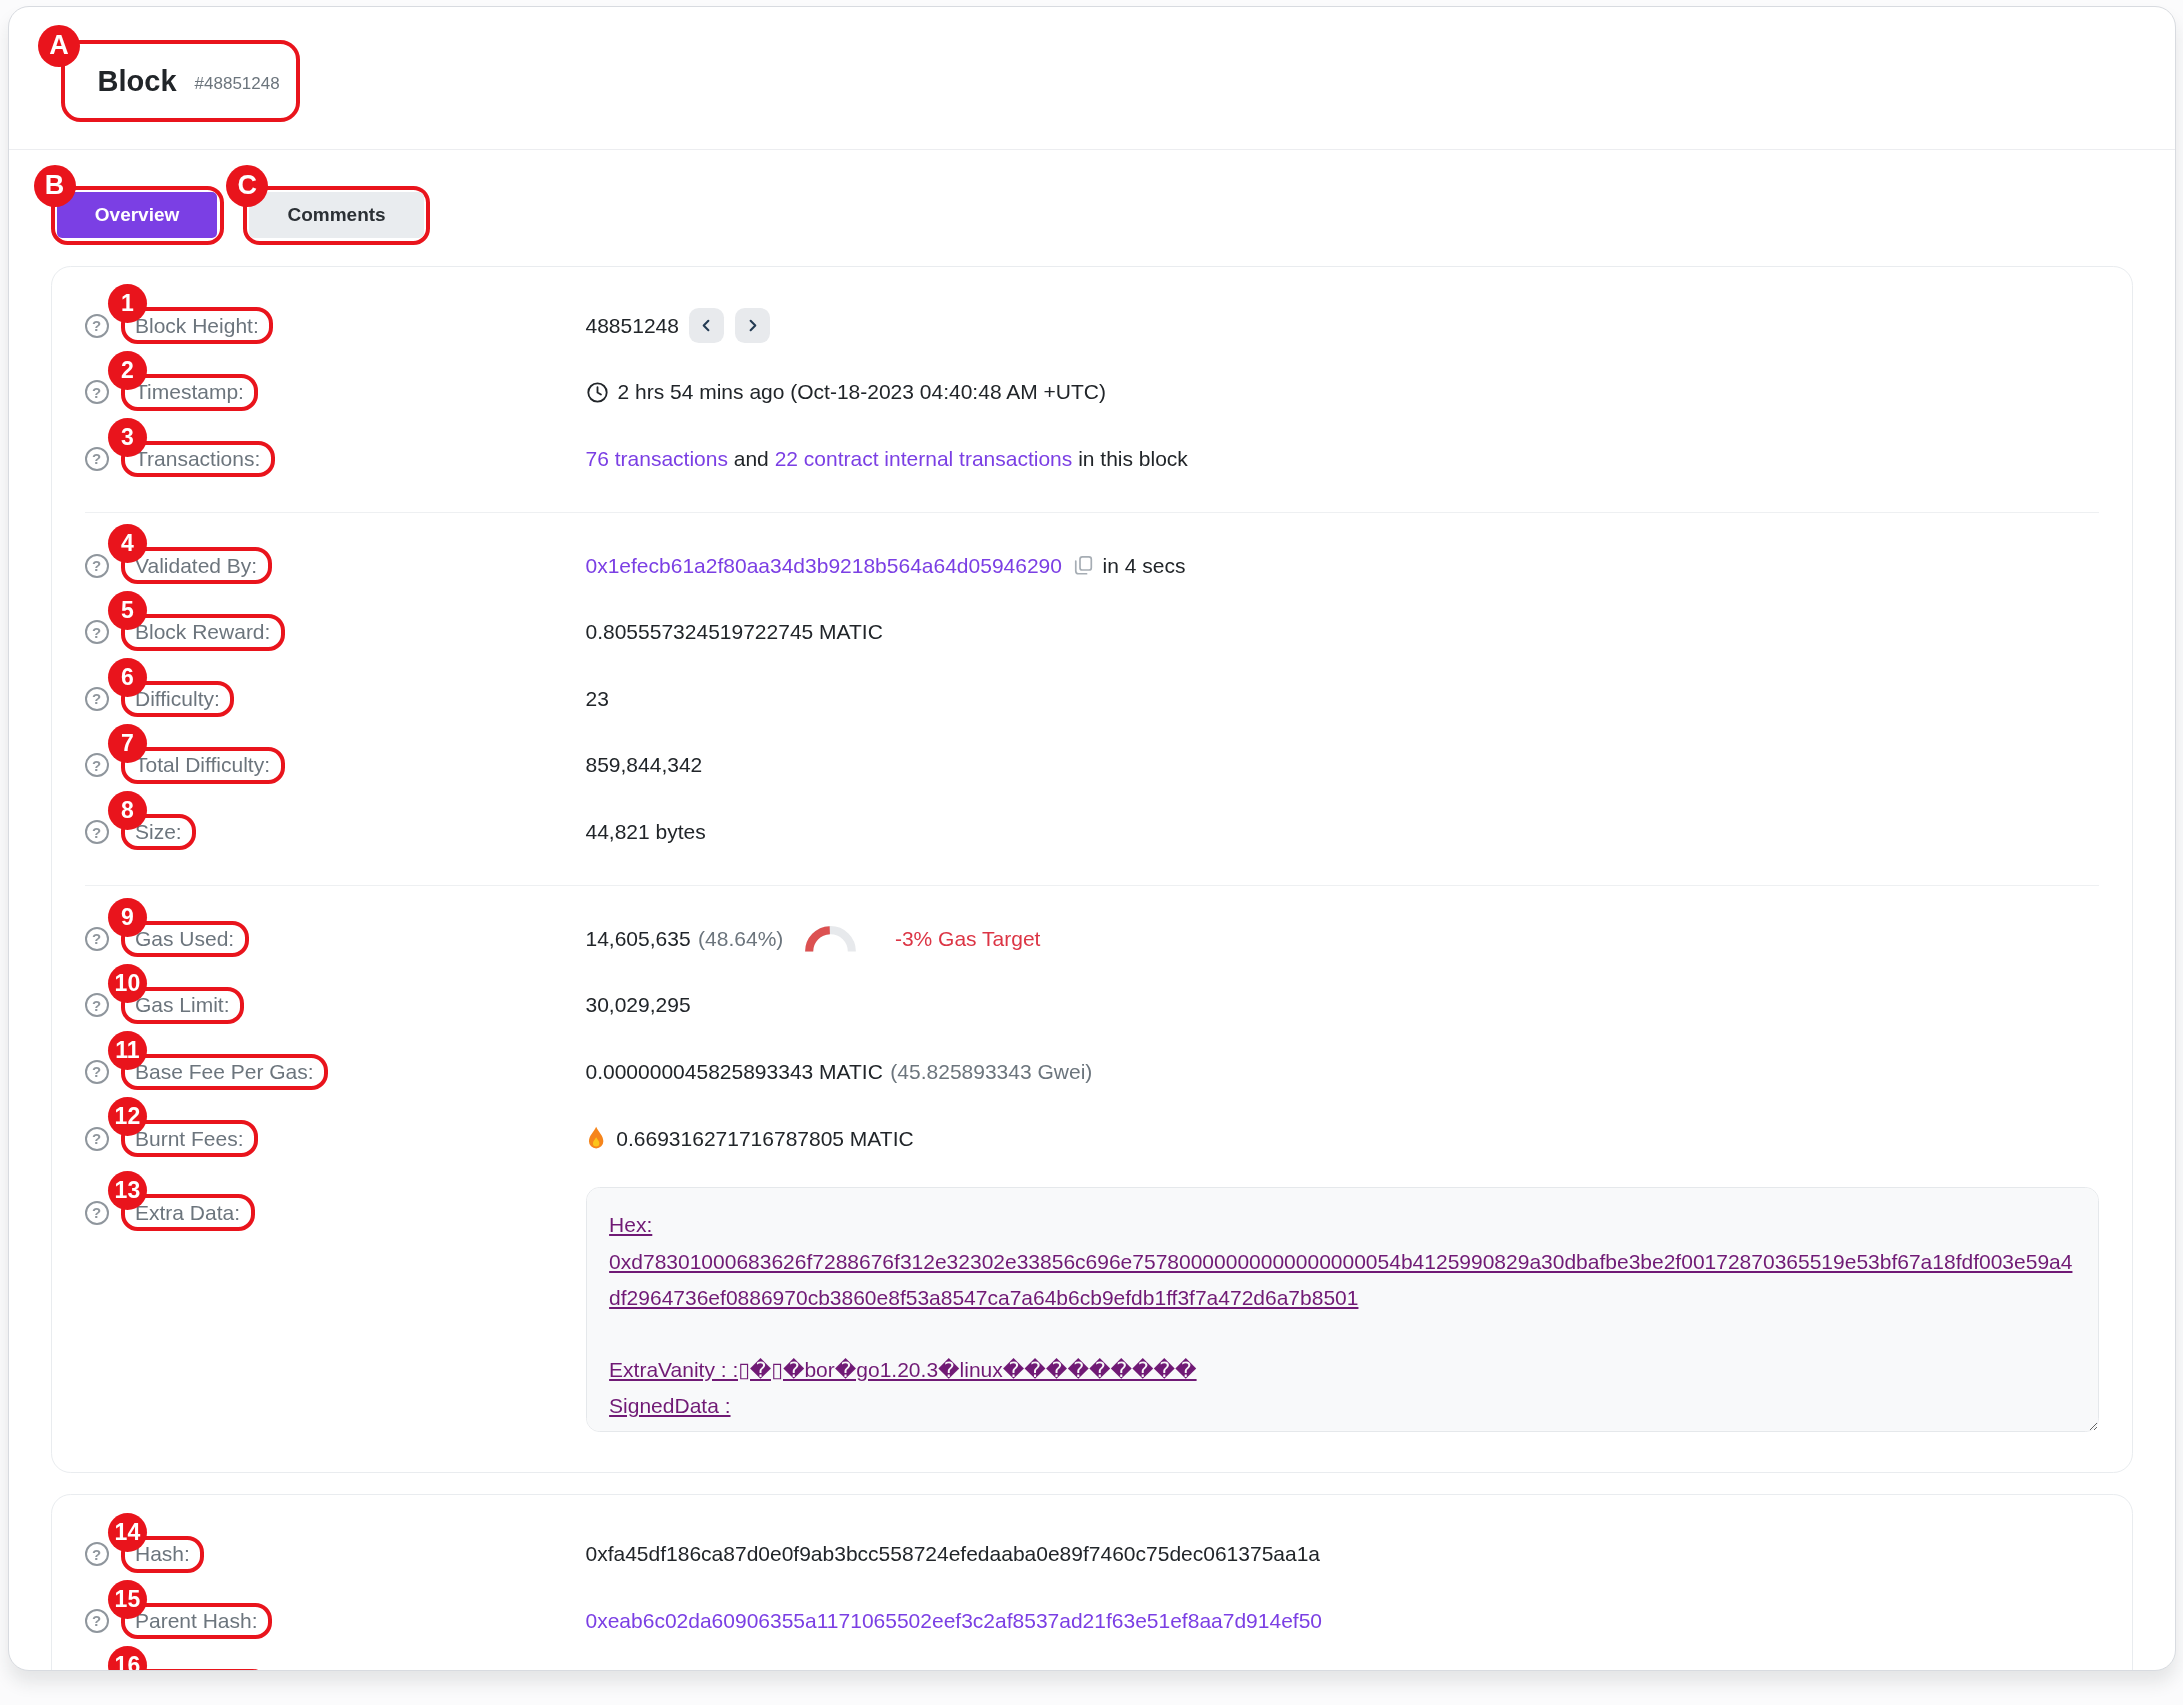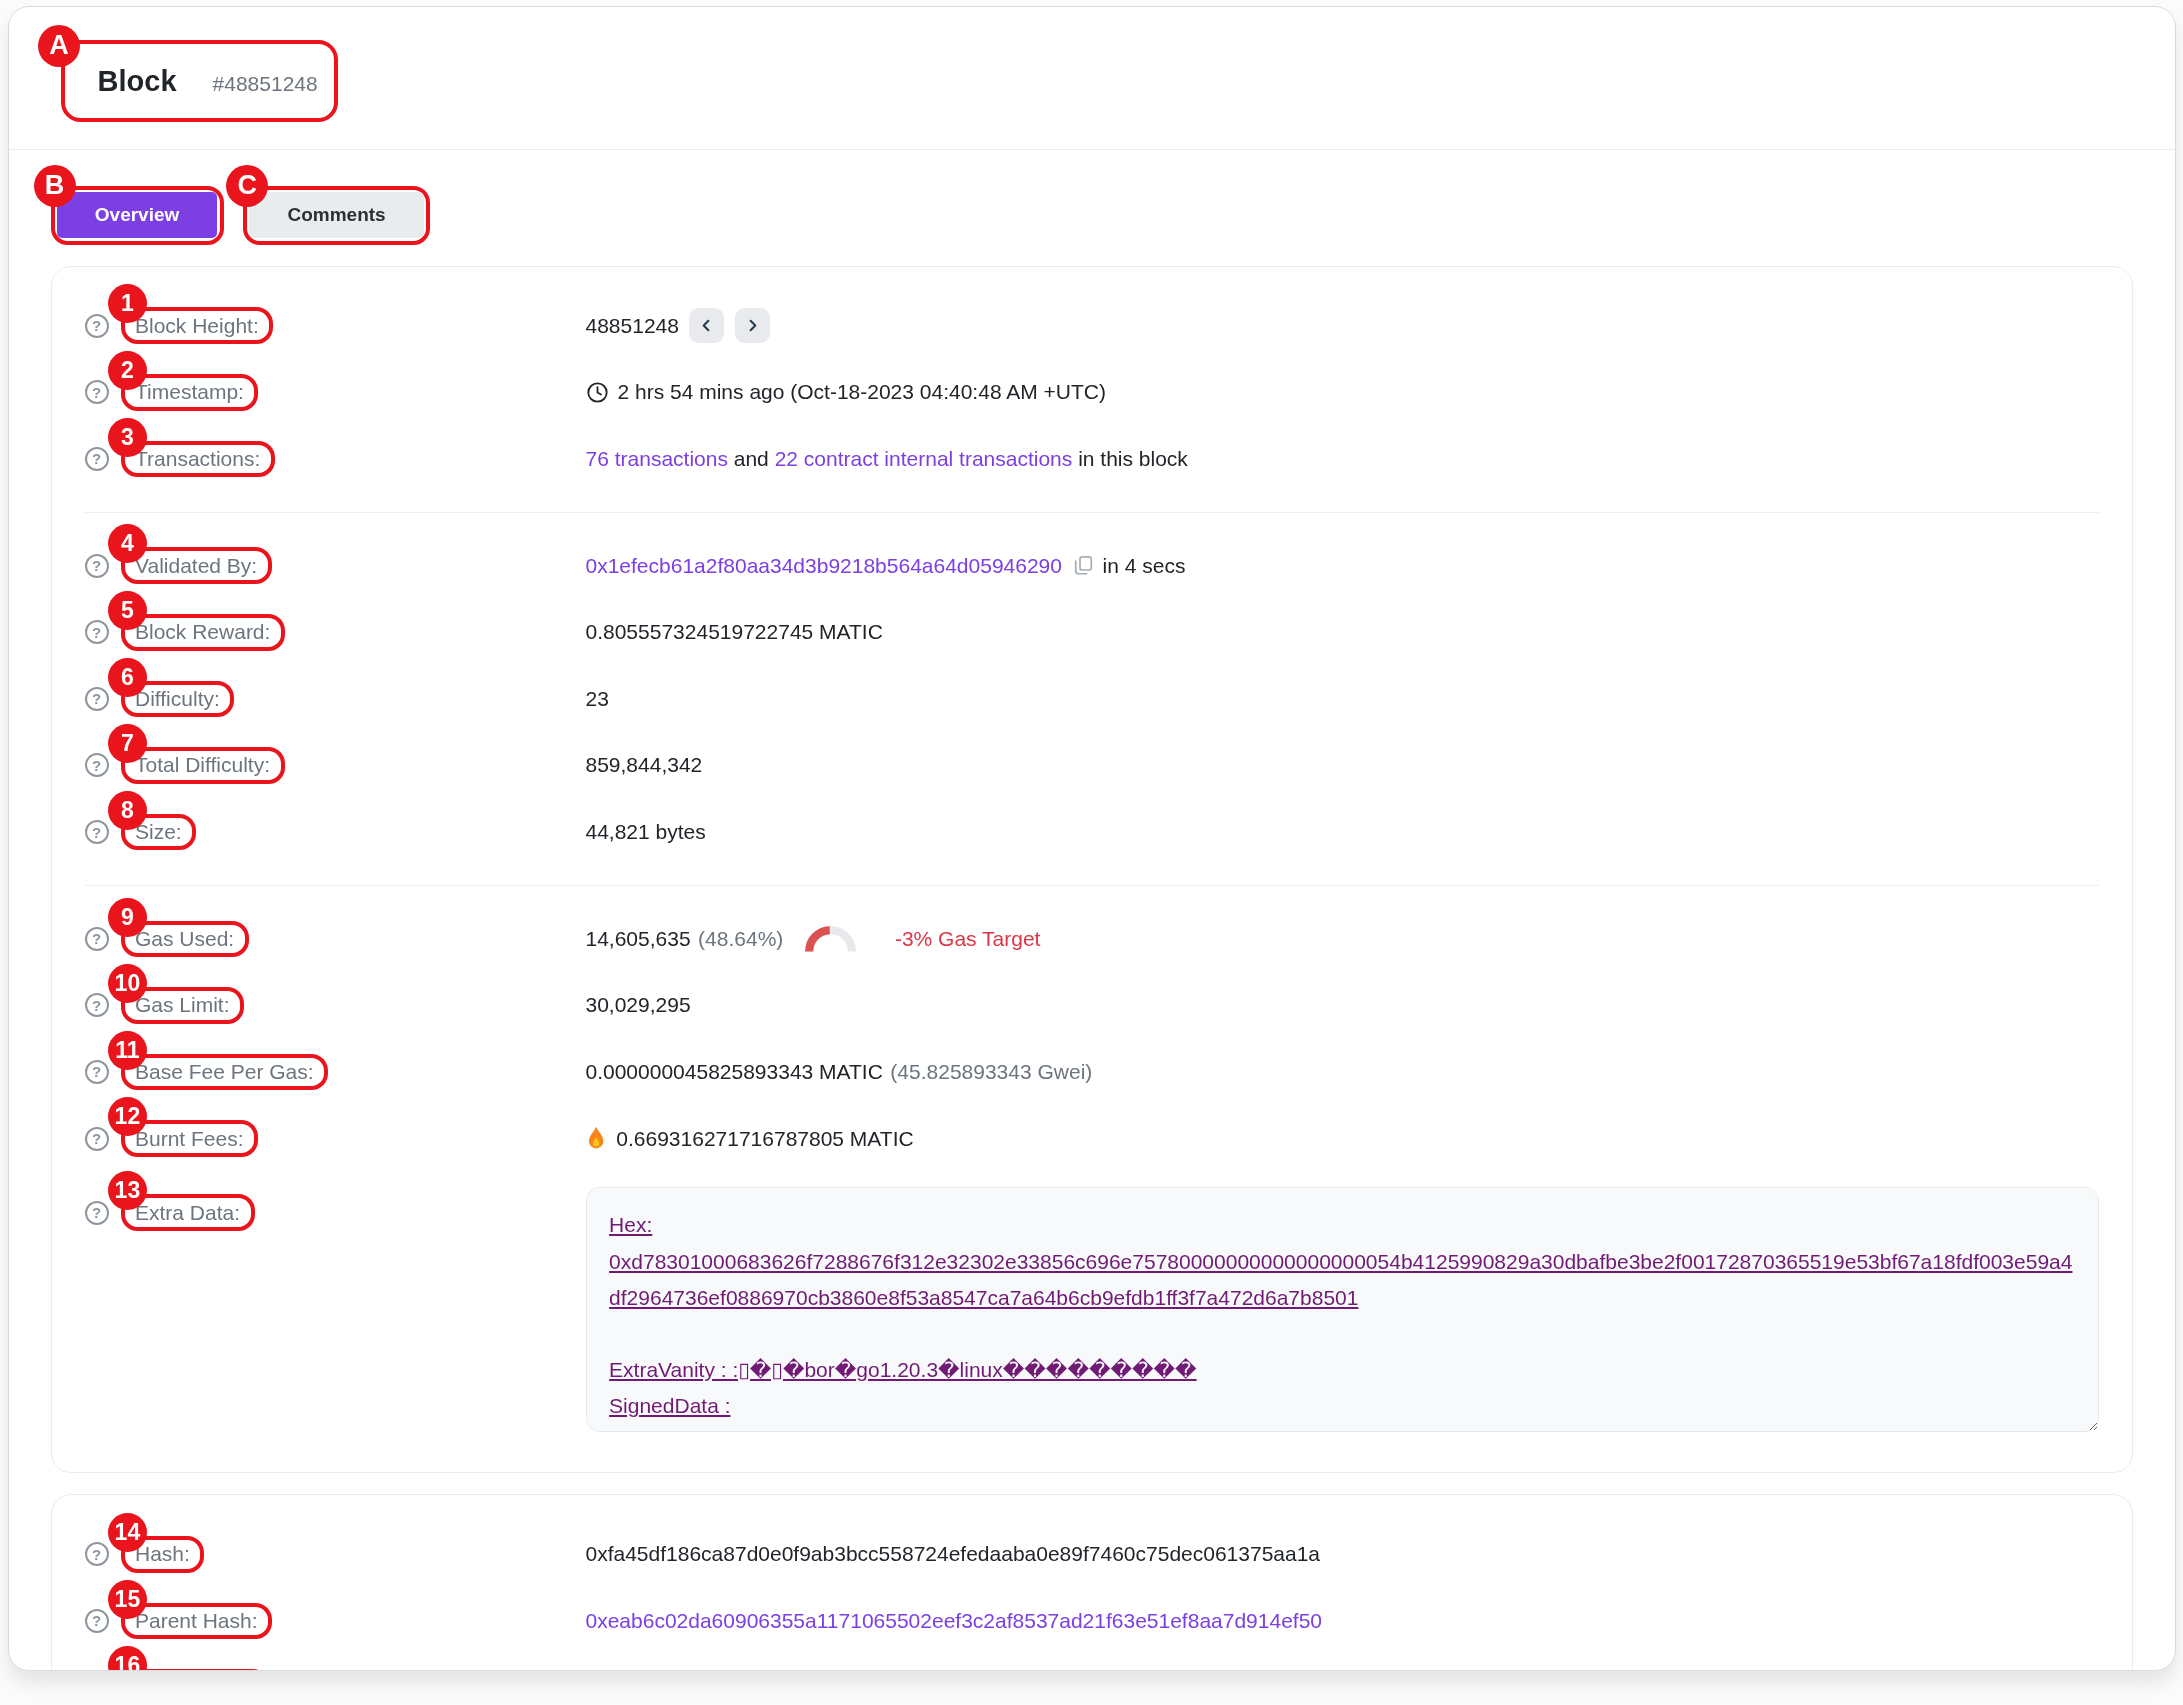--- a/index.html
+++ b/index.html
@@ -21,21 +21,21 @@
     border:4.5px solid var(--red);border-radius:18px;padding:1.5px 10.5px;}
   .anno-badge{position:absolute;top:-27px;left:-16.6px;width:39px;height:39px;border-radius:50%;
     background:var(--red);color:#fff;font-weight:bold;font-size:23px;font-style:normal;
     display:flex;align-items:center;justify-content:center;z-index:5;}
   .badge-letter{width:42px;height:42px;font-size:27px;}
   
   .header{padding:22.6px 42px 16.6px;}
   .header-box{padding:4.5px 16.6px;border-radius:19.6px;margin-left:10.5px;margin-top:10.5px;}
   .header-box .anno-badge{top:-19.6px;left:-27px;}
   h1{display:inline;font-size:29px;font-weight:600;margin:16px;color:var(--ink);}
-  .block-number{font-size:21px;color:var(--muted);margin-left:20px;padding-top:6px;}
+  .block-number{font-size:17px;color:var(--muted);margin-left:2px;padding-top:6px;}
   .header-divider{border:none;border-top:1.5px solid #ecedf0;margin:10.5px 0 0;}
   
   .tabbar{margin:36px 0 0 42px;display:flex;gap:19.6px;}
   .tab-box{padding:2.3px;border-radius:16.6px;}
   .tab-box .anno-badge{top:-25.6px;left:-21px;}
   .tab{border:none;cursor:pointer;font-family:inherit;font-size:19px;padding:12px 38px;border-radius:5px;}
   .tab.active{background:var(--purple);color:#fff;font-weight:bold;}
   .tab.inactive{background:var(--chip);color:#2b3035;font-weight:600;}
   
   .card{margin:21px 42px 0;border:1.5px solid var(--line);border-radius:19.6px;padding:25.6px 33px;background:#fff;}

